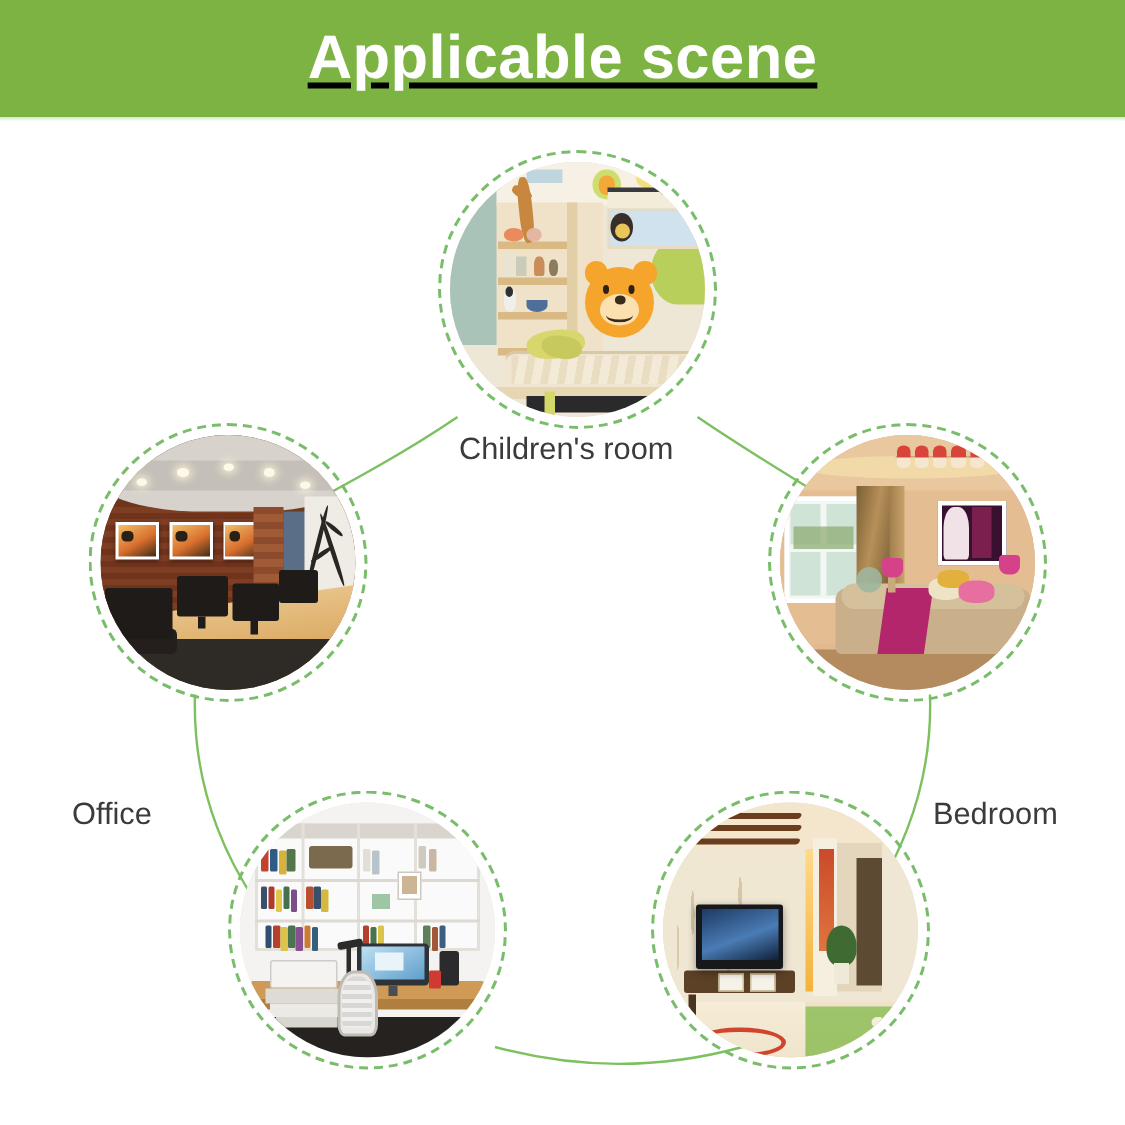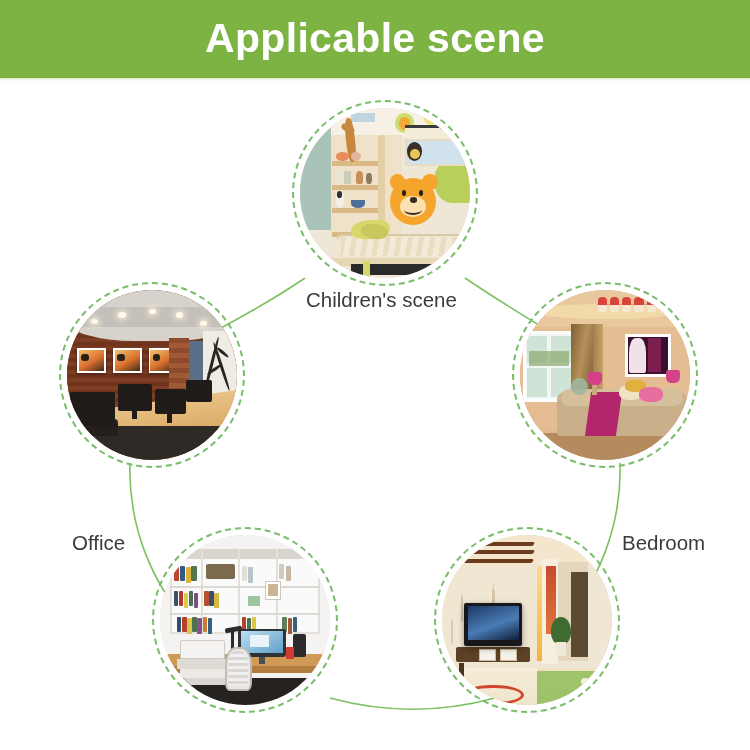--- a/index.html
+++ b/index.html
@@ -10,21 +10,21 @@
     overflow:hidden;
     position:relative;
   }
 
   .page{position:relative;width:750px;height:750px;background:#fff;overflow:hidden;}
 
   
   .header{
     position:absolute;left:0;top:0;width:750px;height:78px;
     background:#7cb342;
-    display:flex;align-items:center;justify-content:center;
+    display:flex;align-items:center;justify-content:center;text-decoration:underline;
   }
   .header-title{
     color:#ffffff;
     font-size:41px;
     font-weight:bold;
     letter-spacing:0.3px;
     line-height:1;
     transform:translateY(-1px);
   }
   .header-shadow{
@@ -63,21 +63,21 @@
 
   
   .n-children{left:292px;top:22px;}
   .n-bedroom {left:512px;top:204px;}
   .n-office  {left:59px; top:204px;}
   .n-study   {left:152px;top:449px;}
   .n-living  {left:434px;top:449px;}
 
   .l-children{left:306px;top:212px;}
   .l-bedroom {left:622px;top:455px;}
-  .l-office  {left:48px; top:455px;margin-left:24px;}
+  .l-office  {left:48px; top:455px;}
 
   
   .center-title{
     position:absolute;
     left:0;right:0;
     top:400px;
     text-align:center;
     font-size:38px;
     font-weight:bold;
     color:#111111;
@@ -344,21 +344,21 @@
           <div class="bed"></div>
             <div class="bedtex"></div>
           <div class="pillow"></div>
             <div class="pillow2"></div>
           <div class="bedframe"></div>
             <div class="bedshadow"></div>
             <div class="bedleg"></div>
         </div>
       </div>
     </div>
-    <div class="node-label l-children">Children's scene</div>
+    <div class="node-label l-children">Children's room</div>
 
     <div class="node n-bedroom">
       <div class="node-photo">
         <div class="scene bd">
           <div class="wall"></div>
           <div class="ceil"></div>
             <div class="ceil2"></div>
           <div class="chand">
             <div class="ch-bar"></div>
             <div class="lamp l1"></div>

